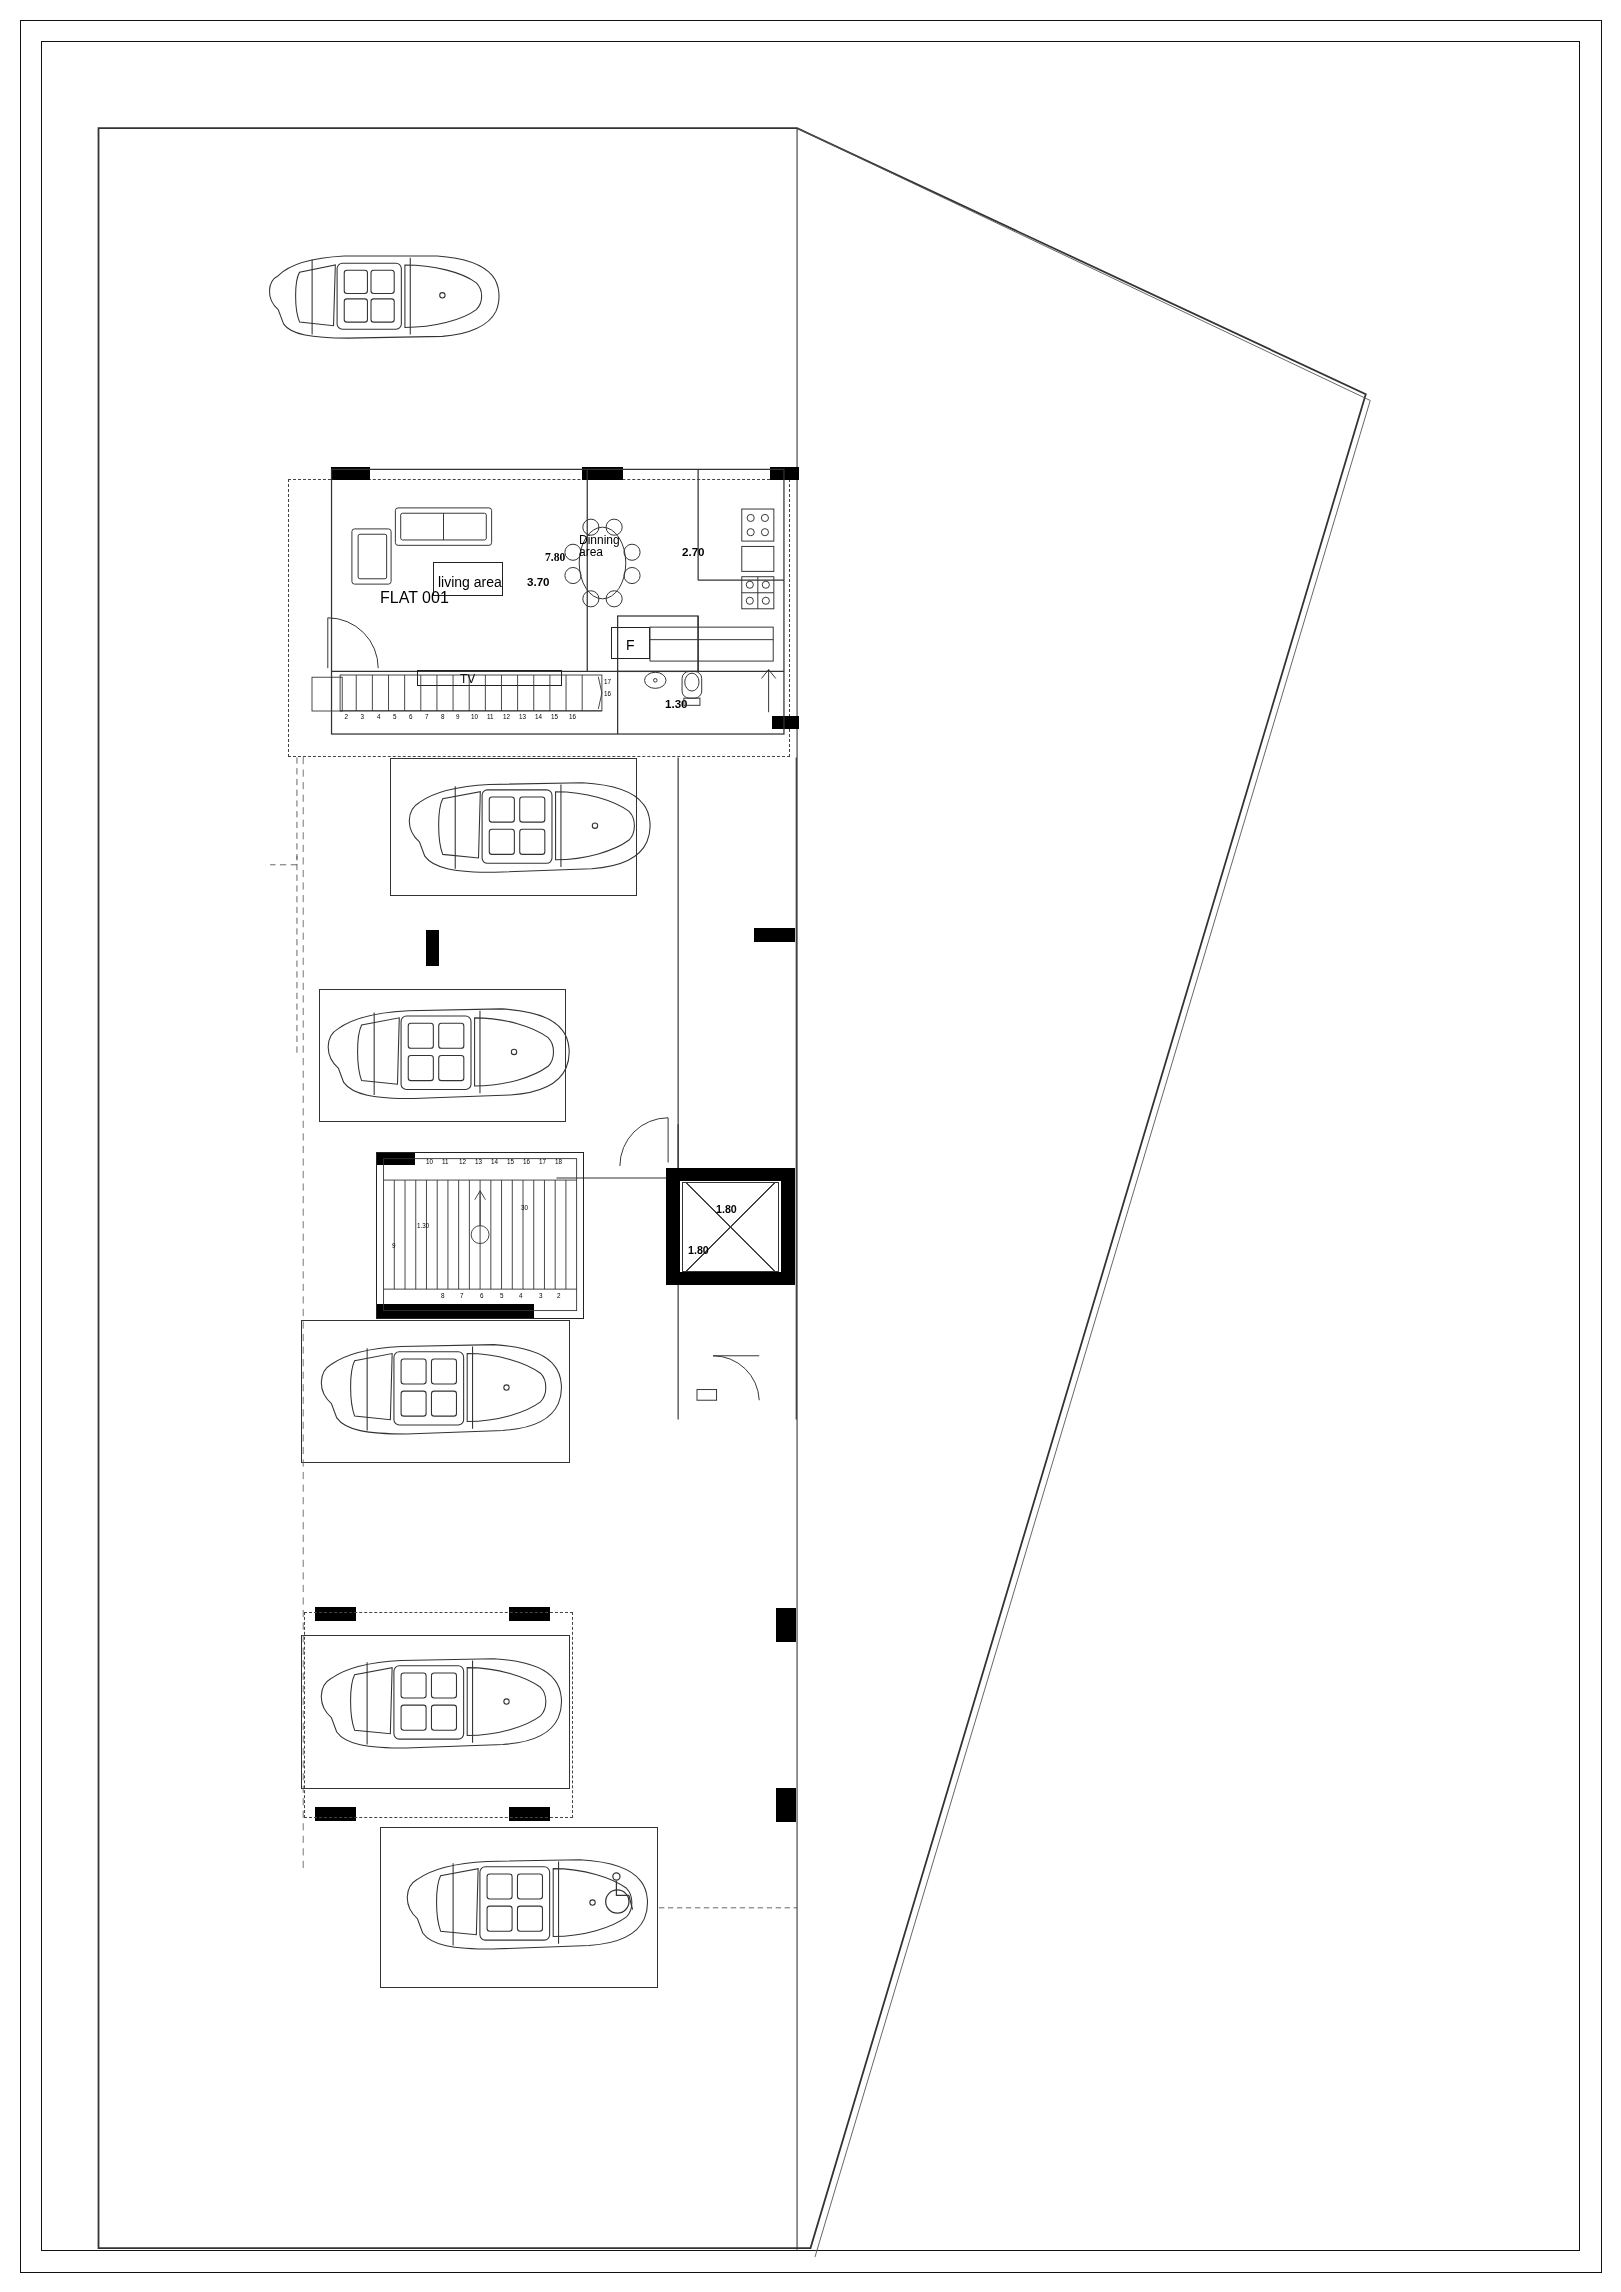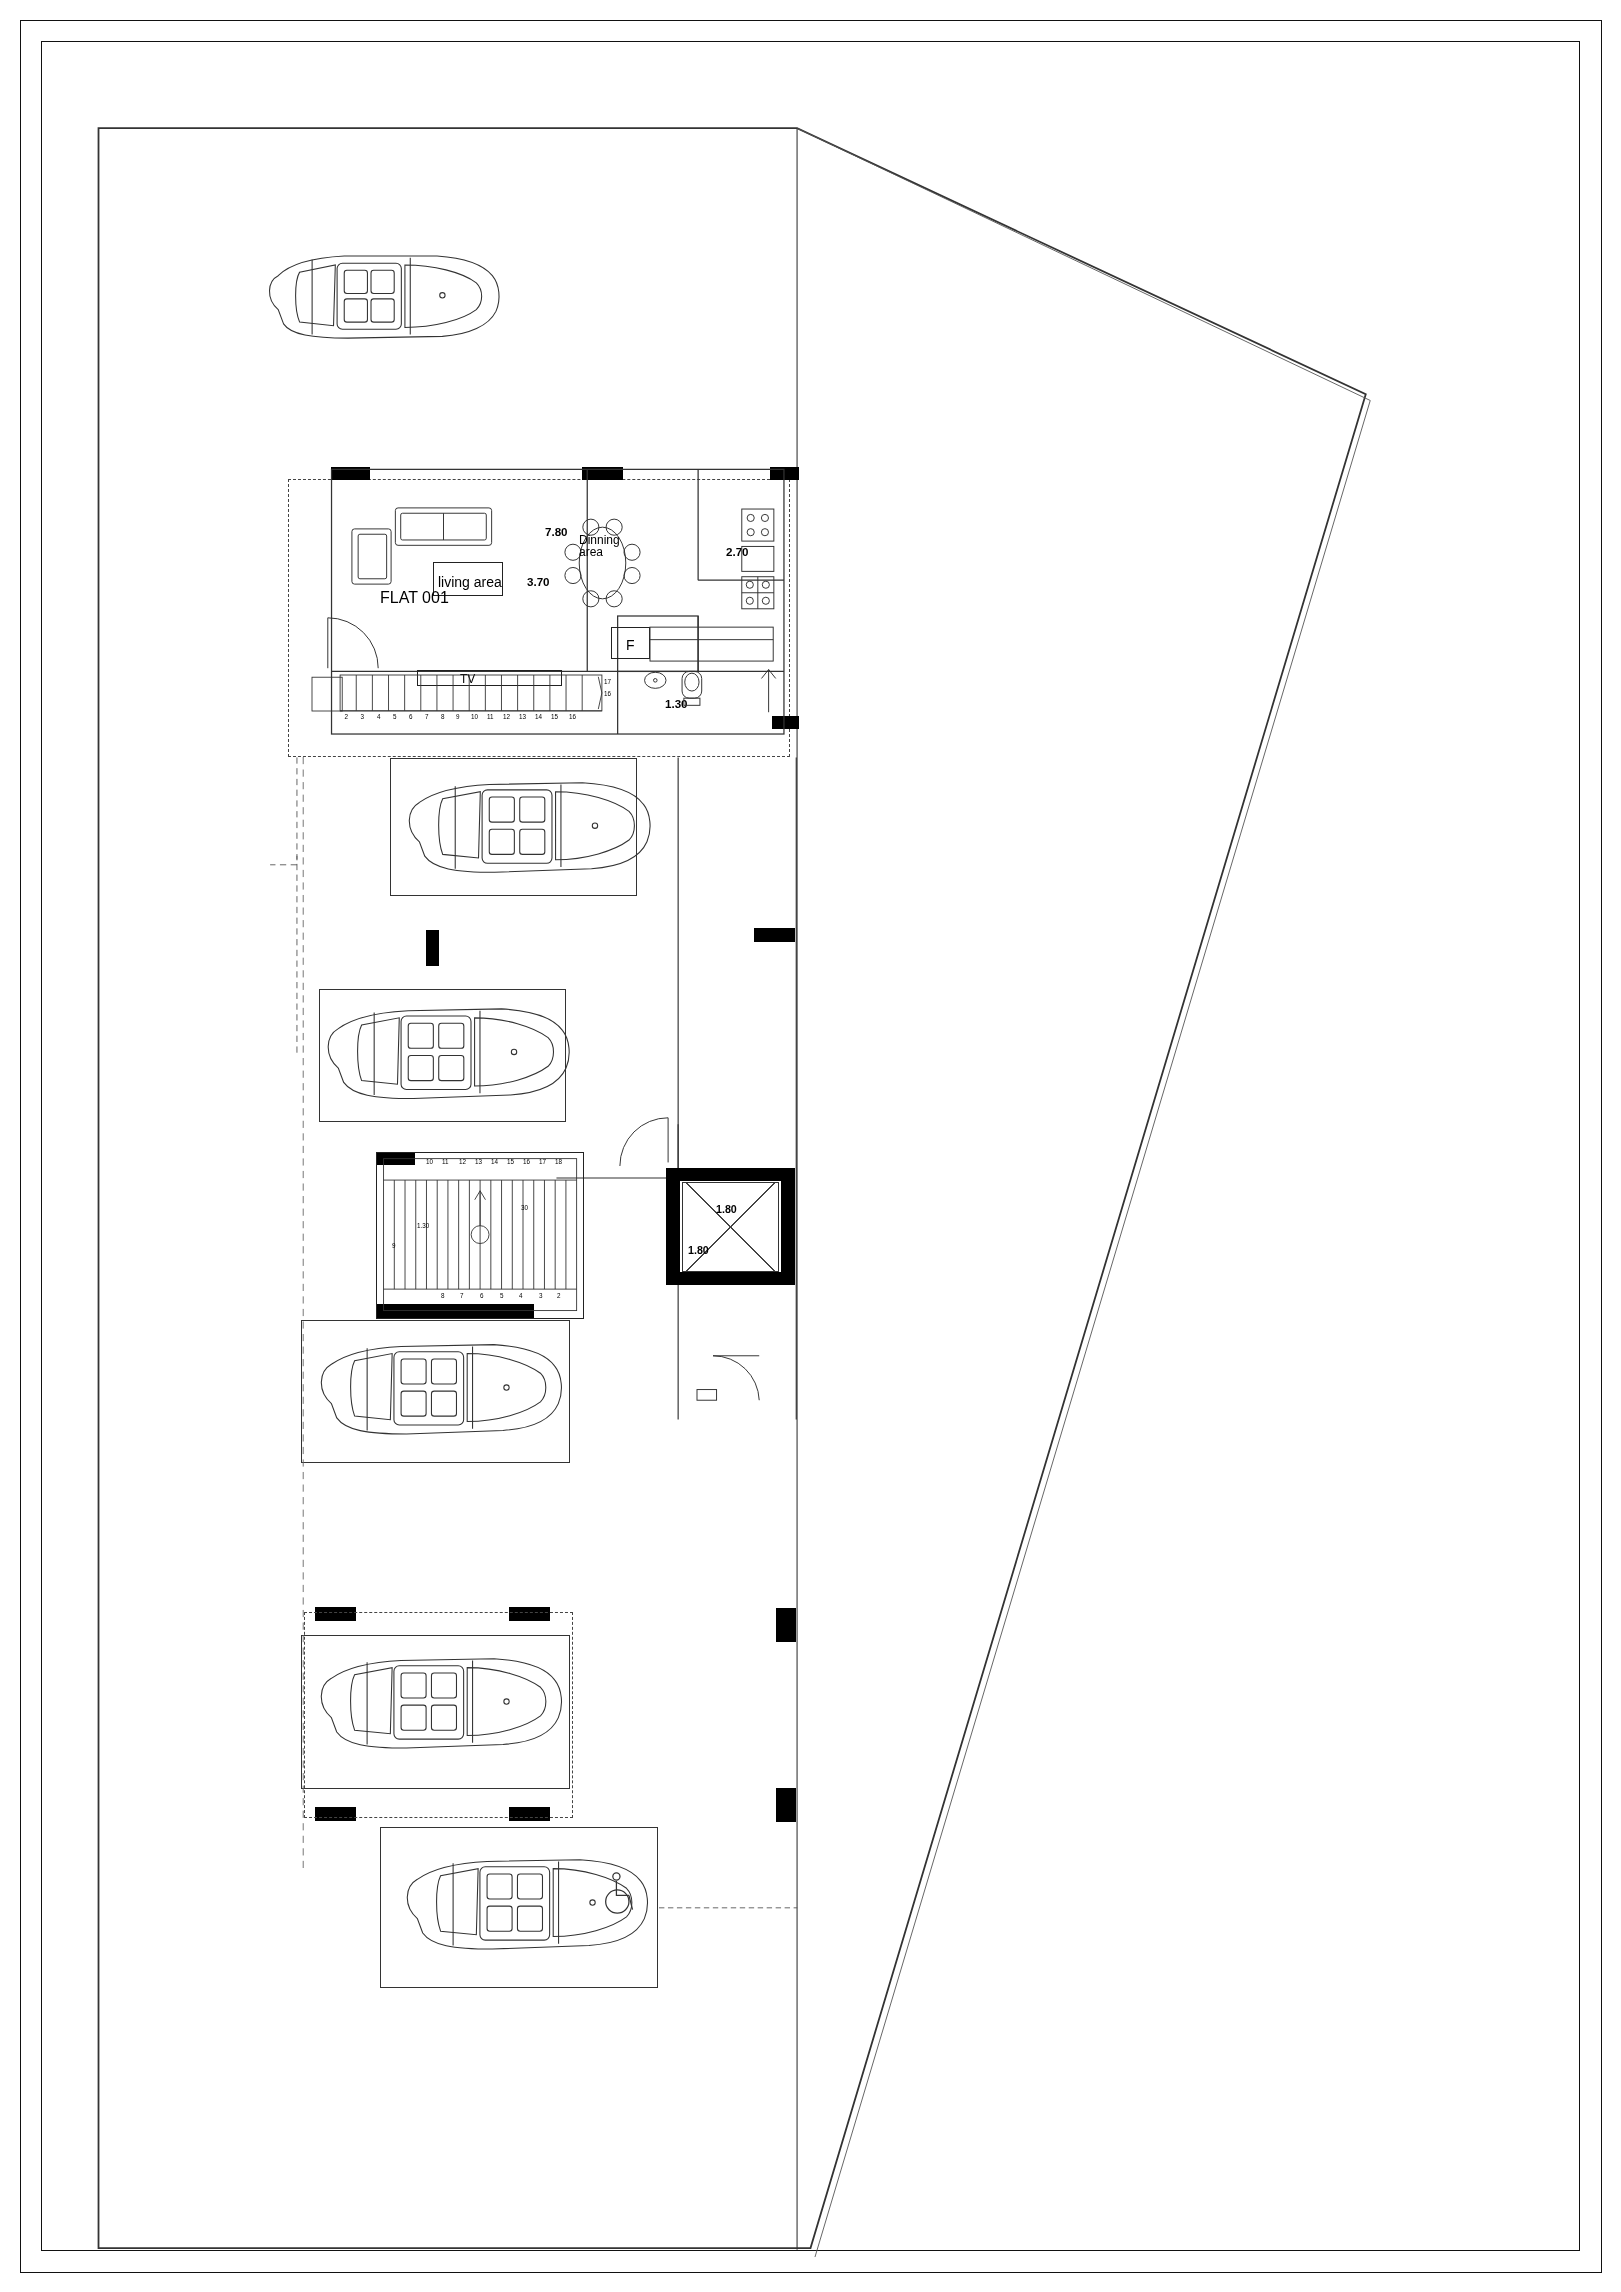--- a/index.html
+++ b/index.html
@@ -102,22 +102,22 @@
         <circle cx="76" cy="38" r="9"></circle>
       <circle cx="10" cy="64" r="9"></circle>
         <circle cx="76" cy="64" r="9"></circle>
       <circle cx="30" cy="90" r="9"></circle>
         <circle cx="56" cy="90" r="9"></circle>
     </g>
   </svg>
   <div class="abs lbl-s" style="left:579px;top:534px;">Dinning</div>
   <div class="abs lbl-s" style="left:579px;top:546px;">area</div>
 
-  <div class="abs dim" style="left:545px;top:525px;">7.80</div>
-  <div class="abs dim" style="left:682px;top:545px;margin-left:44px;">2.70</div>
+  <div class="abs dim" style="left:545px;top:551px;font-family:Liberation Serif, serif;">7.80</div>
+  <div class="abs dim" style="left:682px;top:545px;">2.70</div>
   <div class="abs dim" style="left:527px;top:575px;">3.70</div>
   <div class="abs dim" style="left:665px;top:697px;">1.30</div>
 
   <svg class="abs" style="left:740px;top:507px;width:57px;height:143px;" viewBox="0 0 64 160" width="57" height="143">
     <g fill="none" stroke="#333" stroke-width="1.1">
       <rect x="2" y="2" width="36" height="36"></rect>
       <circle cx="12" cy="12" r="4"></circle>
         <circle cx="28" cy="12" r="4"></circle>
       <circle cx="12" cy="28" r="4"></circle>
         <circle cx="28" cy="28" r="4"></circle>

